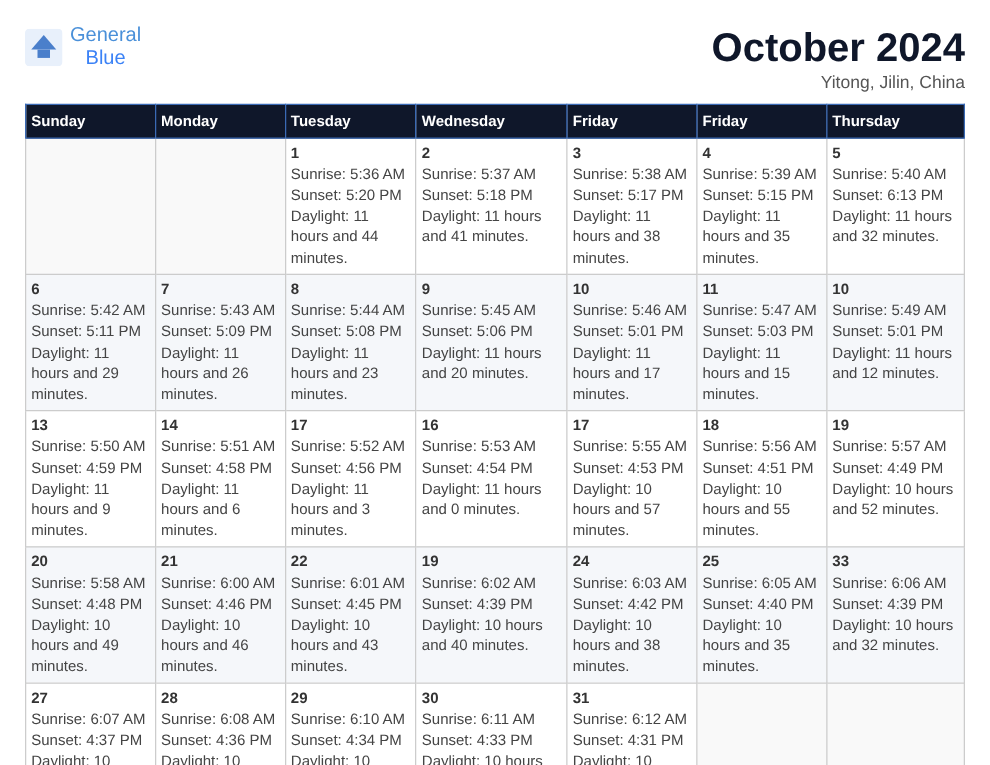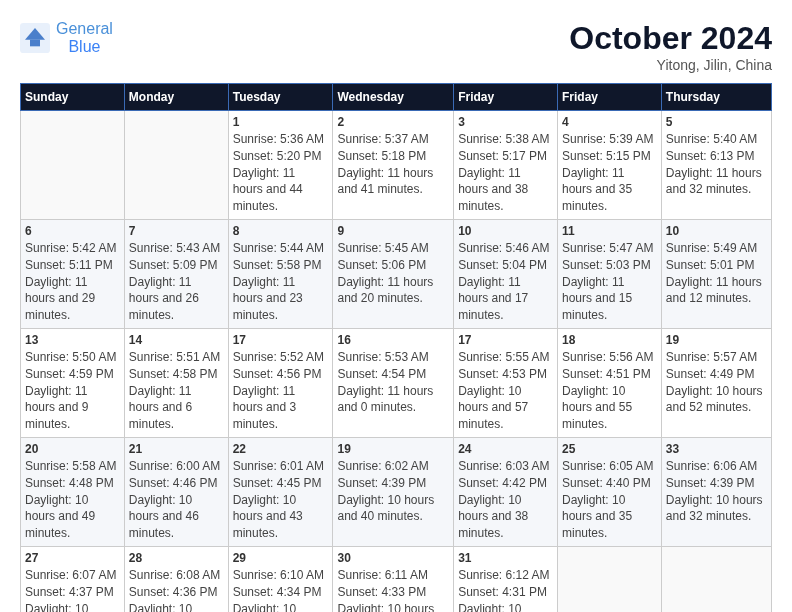--- a/index.html
+++ b/index.html
@@ -163,33 +163,33 @@
         </td>
         <td>
           <span class="day-num">7</span>
           <div class="day-info">Sunrise: 5:43 AM
 Sunset: 5:09 PM
 Daylight: 11 hours and 26 minutes.</div>
         </td>
         <td>
           <span class="day-num">8</span>
           <div class="day-info">Sunrise: 5:44 AM
-Sunset: 5:58 PM
+Sunset: 5:08 PM
 Daylight: 11 hours and 23 minutes.</div>
         </td>
         <td>
           <span class="day-num">9</span>
           <div class="day-info">Sunrise: 5:45 AM
 Sunset: 5:06 PM
 Daylight: 11 hours and 20 minutes.</div>
         </td>
         <td>
           <span class="day-num">10</span>
           <div class="day-info">Sunrise: 5:46 AM
-Sunset: 5:04 PM
+Sunset: 5:01 PM
 Daylight: 11 hours and 17 minutes.</div>
         </td>
         <td>
           <span class="day-num">11</span>
           <div class="day-info">Sunrise: 5:47 AM
 Sunset: 5:03 PM
 Daylight: 11 hours and 15 minutes.</div>
         </td>
         <td>
           <span class="day-num">10</span>

